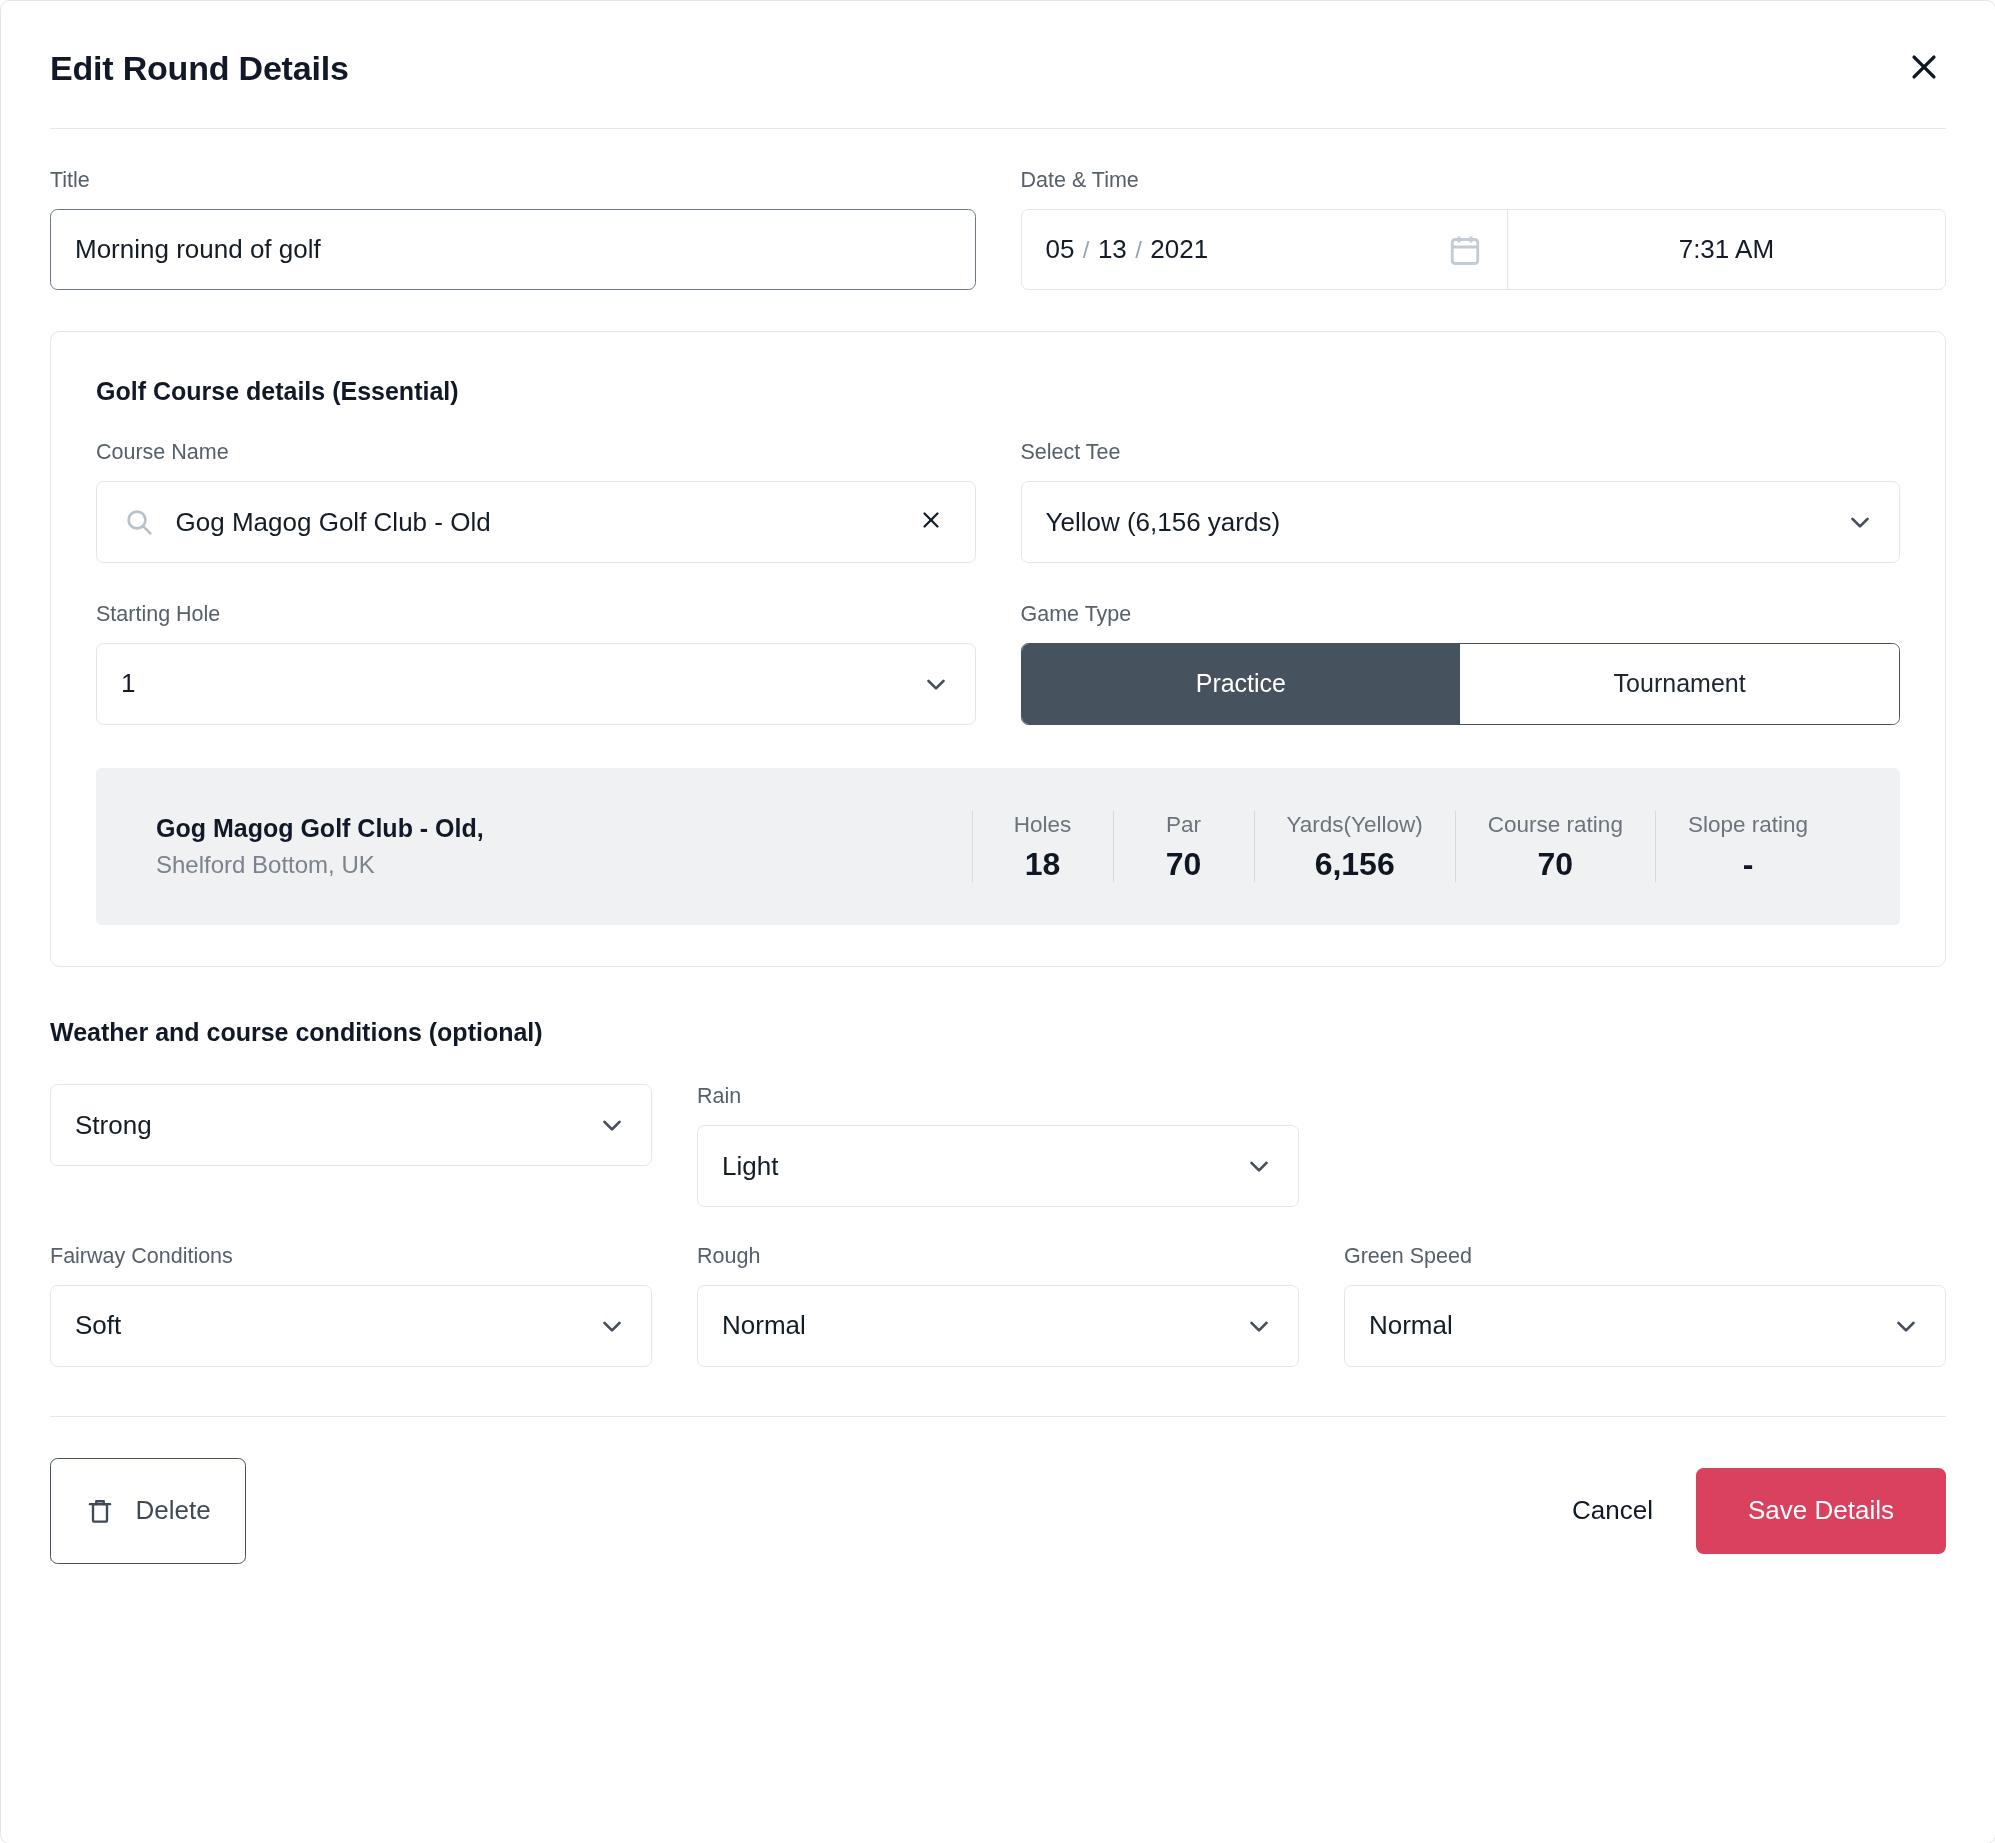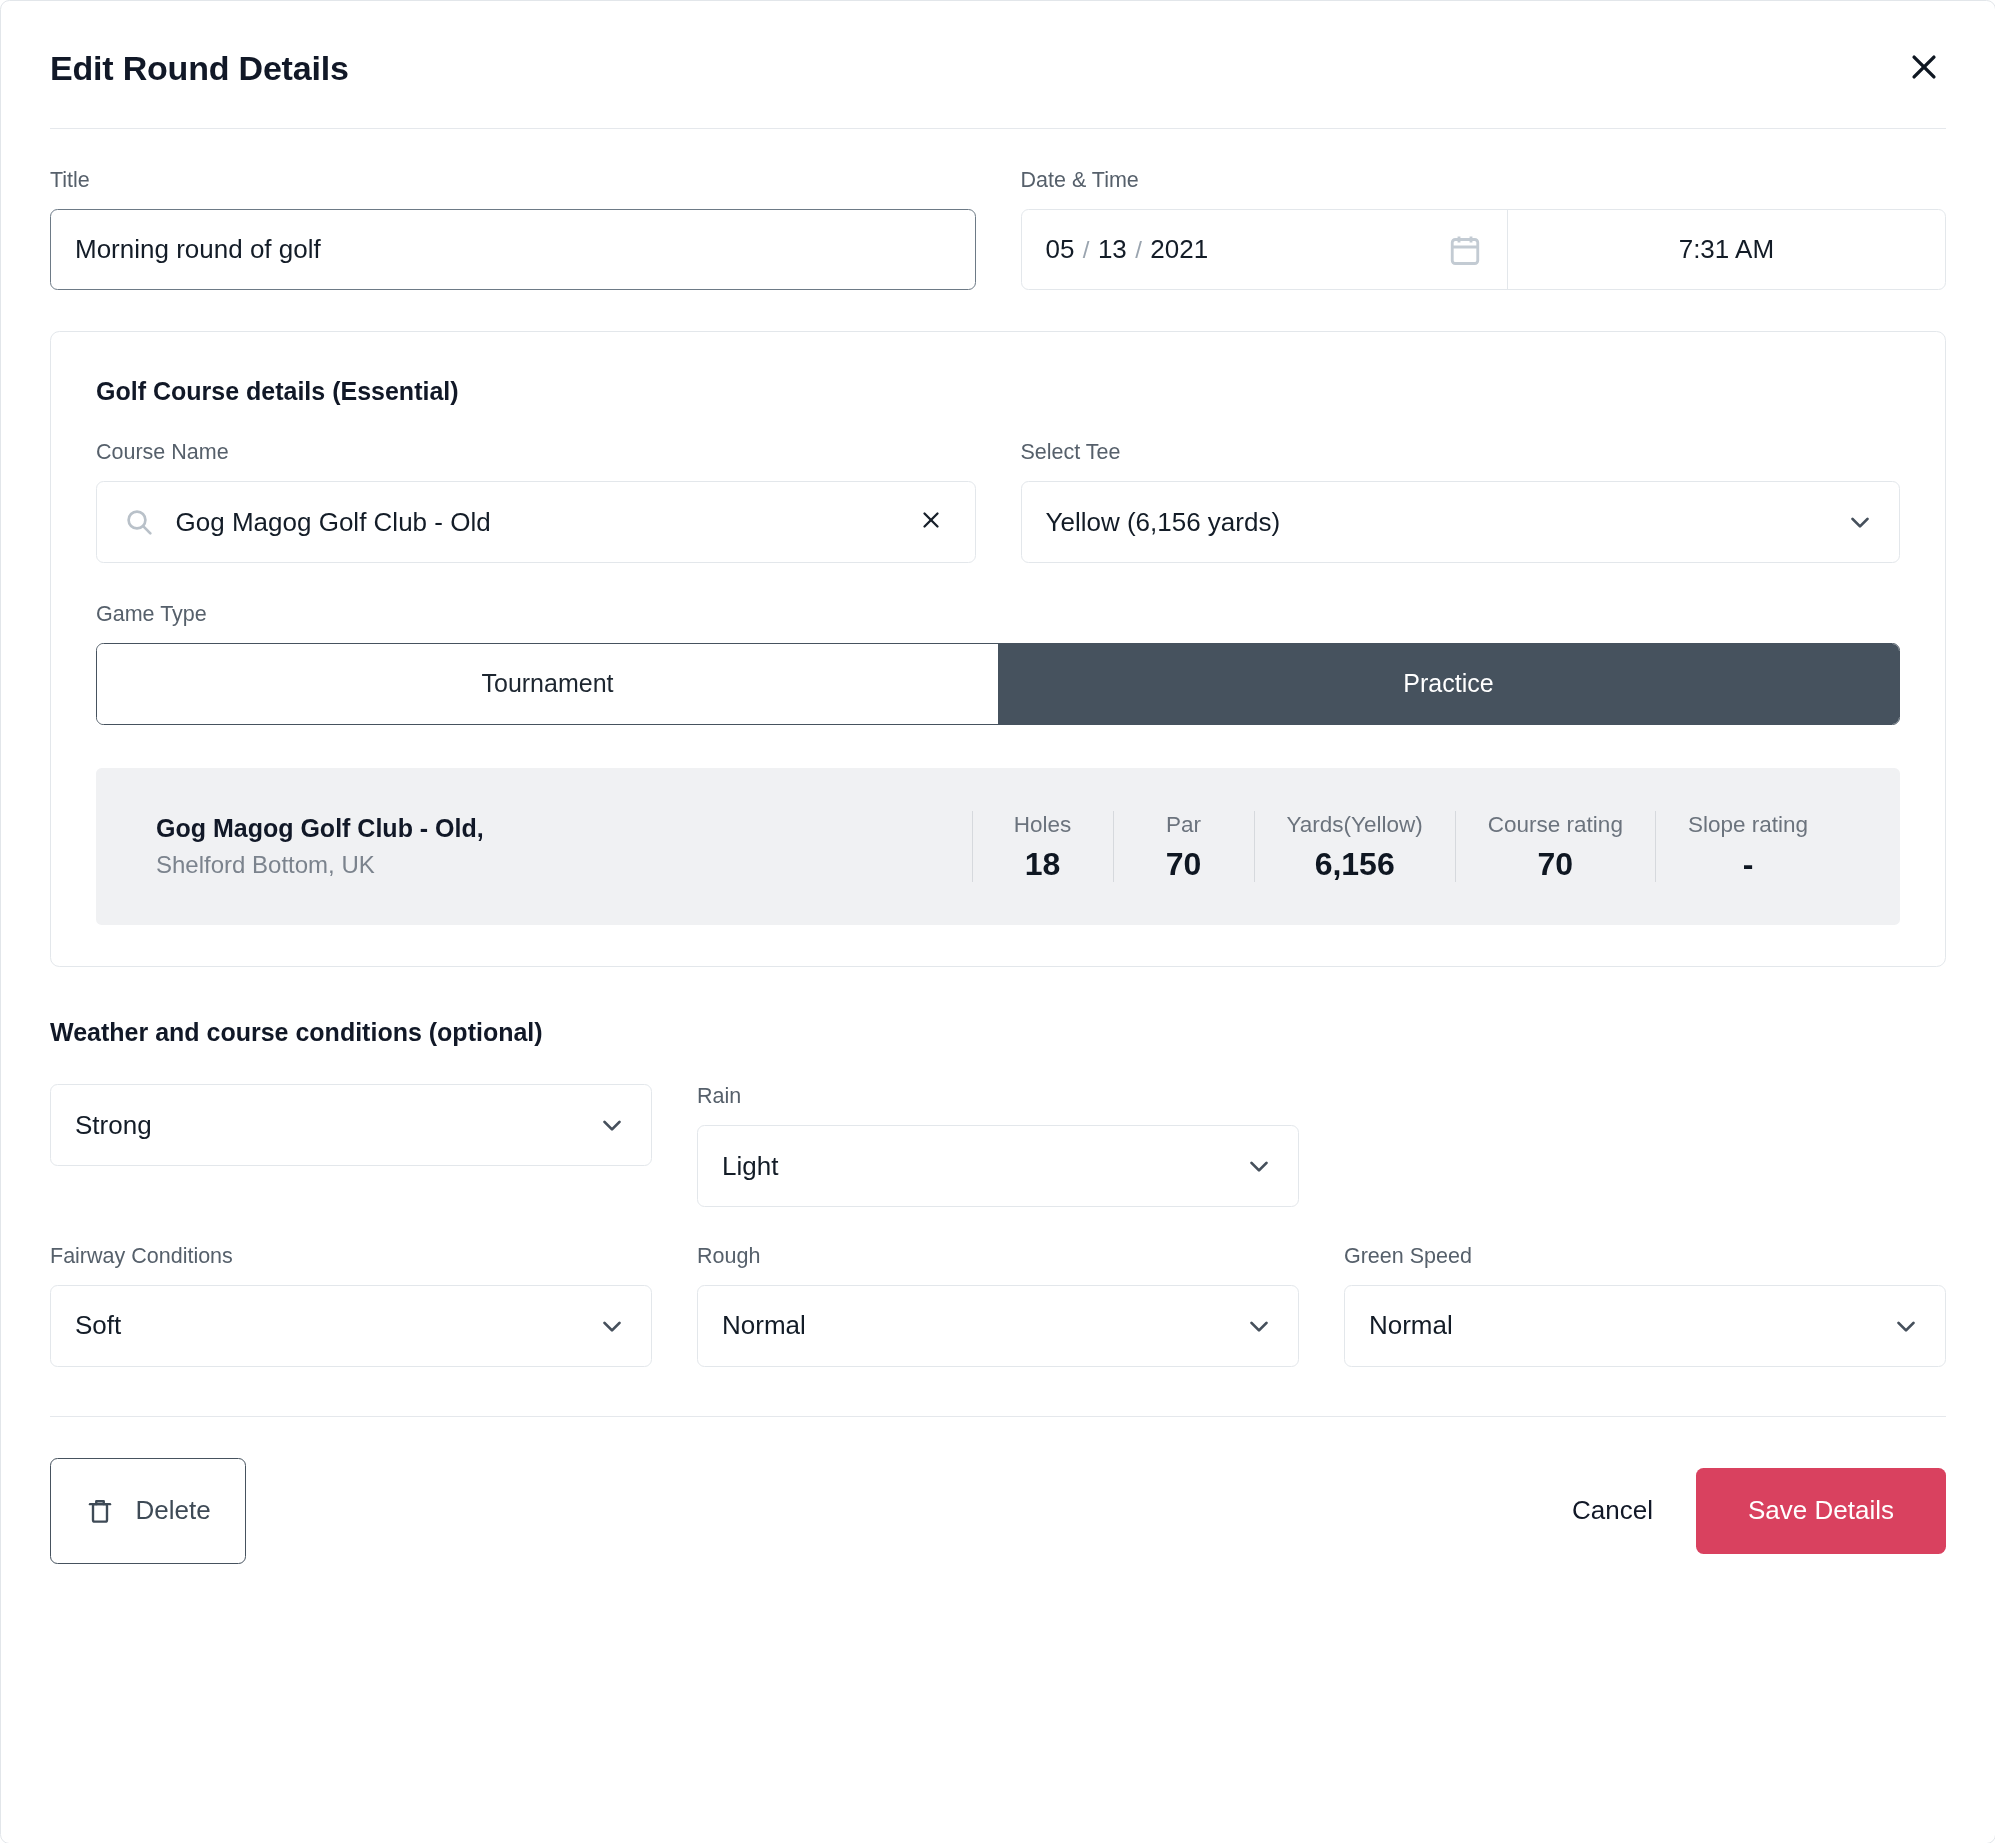--- a/index.html
+++ b/index.html
@@ -364,26 +364,37 @@
             <span class="chev">
               <svg width="30" height="30" viewBox="0 0 24 24" fill="none" stroke="currentColor" stroke-width="2.2" stroke-linecap="round" stroke-linejoin="round">
                 <polyline points="6 9.5 12 15.5 18 9.5"></polyline>
               </svg>
             </span>
           </div>
         </div>
       </div>
 
       <div class="row-2">
+        <div class="col">
+          <span class="field-label">Starting Hole</span>
+          <div class="select-box">
+            <span class="select-value">1</span>
+            <span class="chev">
+              <svg width="30" height="30" viewBox="0 0 24 24" fill="none" stroke="currentColor" stroke-width="2.2" stroke-linecap="round" stroke-linejoin="round">
+                <polyline points="6 9.5 12 15.5 18 9.5"></polyline>
+              </svg>
+            </span>
+          </div>
+        </div>
 
         <div class="col">
           <span class="field-label">Game Type</span>
           <div class="segmented">
+            <button class="seg active">Practice</button>
             <button class="seg">Tournament</button>
-            <button class="seg active">Practice</button>
           </div>
         </div>
       </div>
 
       <div class="stats-bar">
         <div class="stats-course">
           <div class="stats-course-name">Gog Magog Golf Club - Old,</div>
           <div class="stats-course-loc">Shelford Bottom, UK</div>
         </div>
         <div class="stat">

